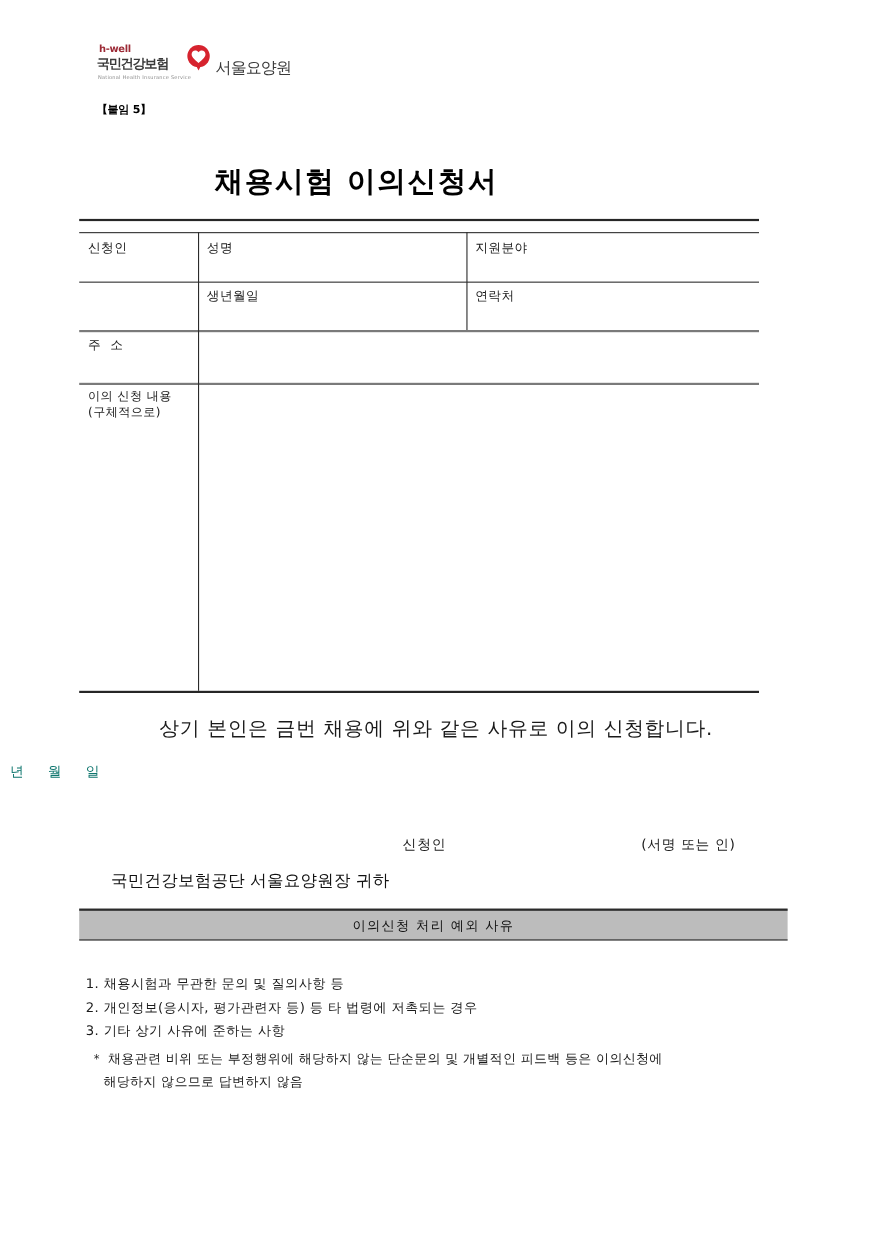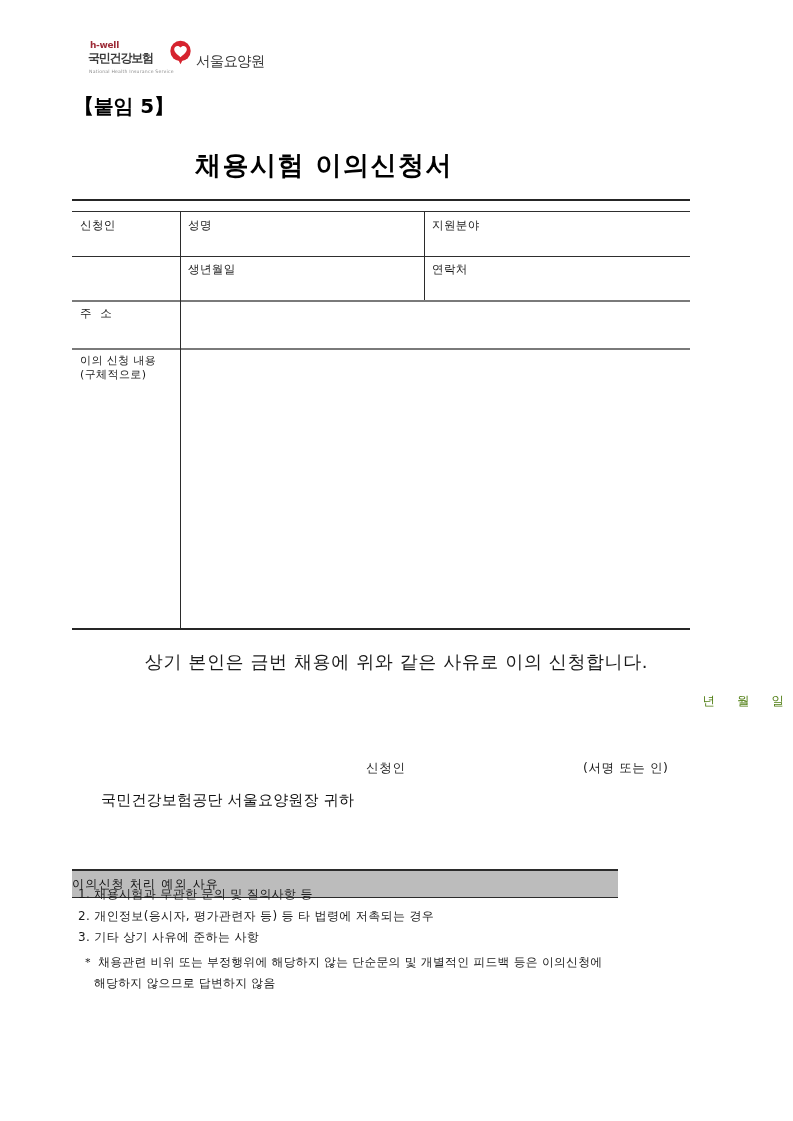--- a/index.html
+++ b/index.html
@@ -73,23 +73,23 @@
     top: 12px;
     font-size: 14.5px;
     color: #3a3a3a;
     letter-spacing: -0.8px;
     white-space: nowrap;
   }
 
   
   .attach-tag {
     position: absolute;
-    left: 74px;
+    left: 88px;
     top: 93px;
-    font-size: 20px;
+    font-size: 10px;
     font-weight: bold;
     letter-spacing: -0.2px;
     color: #000;
   }
 
   
   .doc-title {
     position: absolute;
     left: 0;
     top: 148px;
@@ -137,24 +137,24 @@
     text-align: center;
     font-size: 18px;
     letter-spacing: 0.6px;
     color: #1a1a1a;
   }
   .date-line {
     position: absolute;
     left: 0;
     top: 693px;
     width: 793px;
-    text-align: right;
+    text-align: left;
     font-size: 12.5px;
     letter-spacing: 9px;
-    color: #4d7c0f;
+    color: #0f766e;
     text-indent: 9px;
   }
   .sig-applicant {
     position: absolute;
     left: 366px;
     top: 760px;
     font-size: 12.5px;
     letter-spacing: 0.8px;
     color: #1a1a1a;
   }
@@ -175,30 +175,29 @@
     letter-spacing: 0.2px;
     color: #111;
     margin-left: 25px;
   }
 
   
   .gray-bar {
     position: absolute;
     left: 72px;
     top: 826px;
-    width: 546px;
+    width: 644px;
     height: 29px;
     background: #bcbcbc;
     border-top: 2px solid #2b2b2b;
     border-bottom: 1.5px solid #2b2b2b;
     box-sizing: border-box;
     display: flex;
     align-items: center;
-    justify-content: flex-start;
-    margin-top: 43px;
+    justify-content: center;
   }
   .gray-bar-text {
     font-size: 12px;
     letter-spacing: 1.2px;
     color: #111;
   }
 
   
   .notes {
     position: absolute;

